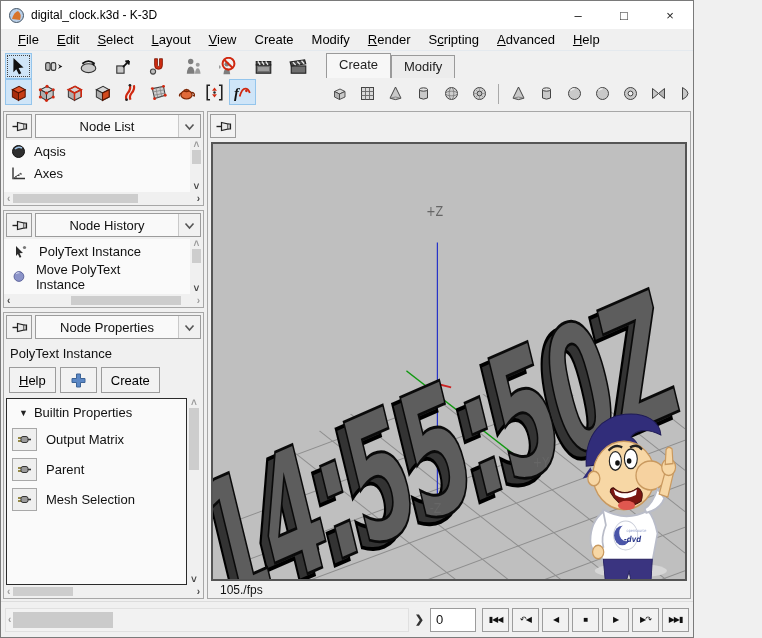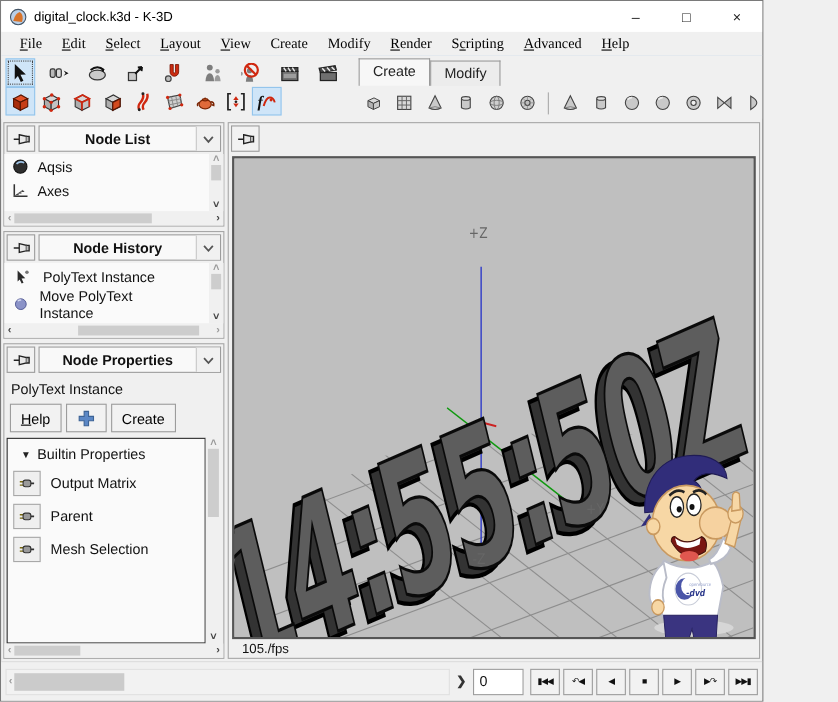--- a/index.html
+++ b/index.html
@@ -9,21 +9,21 @@
 
   
   .titlebar { height:28px; background:#fff; display:flex; align-items:center; padding-left:7px; flex:0 0 auto; }
   .appicon { width:17px; height:17px; margin-right:6px; flex:0 0 auto; }
   .title { font-size:12px; color:#000; }
   .wincontrols { margin-left:auto; display:flex; height:100%; }
   .winbtn { width:46px; height:100%; display:flex; align-items:center; justify-content:center; font-size:13px; color:#222; background:#fff; border:none; cursor:default; }
 
   
   .menubar { height:22px; background:#f0f0f0; display:flex; align-items:center; padding-left:8px; gap:0; flex:0 0 auto; border-bottom:1px solid #e4e9ee; }
-  .menuitem { padding:2px 9px; font-size:13px; color:#000;font-family:Liberation Serif, serif; }
+  .menuitem { padding:2px 9px; font-size:13px; color:#000; }
   .menuitem u { text-decoration:underline; }
 
   
   .toolzone { display:flex; align-items:flex-start; background:#f0f0f0; flex:0 0 auto; padding:2px 0 2px 4px; }
   .tz-left { display:flex; flex-direction:column; }
   .toolrow { display:flex; align-items:center; }
   .toolbtn { width:27px; height:26px; display:flex; align-items:center; justify-content:center; background:transparent; border:1px solid transparent; margin-right:8px; }
   .row2 .toolbtn { margin-right:1px; }
   .toolbtn.sel { background:#cfe5f8; border:1px solid #94c5ec; }
   .toolbtn.sel.dotted { outline:1px dotted #444; outline-offset:-3px; }
@@ -34,21 +34,21 @@
   .prims { margin:3px 0 0 6px; }
   .primbtn { width:26px; height:25px; display:flex; align-items:center; justify-content:center; background:transparent; border:1px solid transparent; margin-right:2px; }
   .vsep { width:1px; height:20px; background:#a9a9a9; margin:0 6px 0 4px; }
   .ic { width:17px; height:17px; display:block; }
   .ic20 { width:19px; height:19px; display:block; }
 
   
   .main { flex:1; display:flex; min-height:0; padding:3px 2px 0 2px; gap:3px; }
   .leftcol { width:201px; flex:0 0 auto; display:flex; flex-direction:column; gap:4px; }
   .panel { border:1px solid #a7a7a7; background:#f0f0f0; display:flex; flex-direction:column; }
-  .phead { display:flex; align-items:flex-start; padding:2px; gap:3px; flex:0 0 auto;font-weight:bold; }
+  .phead { display:flex; align-items:flex-start; padding:2px; gap:3px; flex:0 0 auto; }
   .pinbtn { width:26px; height:24px; border:1px solid #9c9c9c; background:#f2f2f2; display:flex; align-items:center; justify-content:center; }
   .combo { flex:1; height:24px; border:1px solid #9c9c9c; background:#f9f9f9; display:flex; align-items:center; position:relative; }
   .combo .clabel { flex:1; text-align:center; font-size:13px; }
   .combo .cchev { width:22px; height:100%; border-left:1px solid #c9c9c9; background:#f1f1f1; display:flex; align-items:center; justify-content:center; }
   .combo .cicon { margin-left:5px; }
   .listbox { background:#fafafa; display:flex; flex:1; min-height:0;gap:40px; }
   .listrows { flex:1; overflow:hidden; }
   .lrow { display:flex; align-items:center; gap:7px; padding:2px 2px 2px 6px; font-size:13px; height:22px; }
   .nh .lrow { height:25px; padding-left:8px; gap:10px; }
   .vscroll { width:13px; background:#f0f0f0; display:flex; flex-direction:column; align-items:center; font-size:9px; color:#8a8a8a; flex:0 0 auto; }

